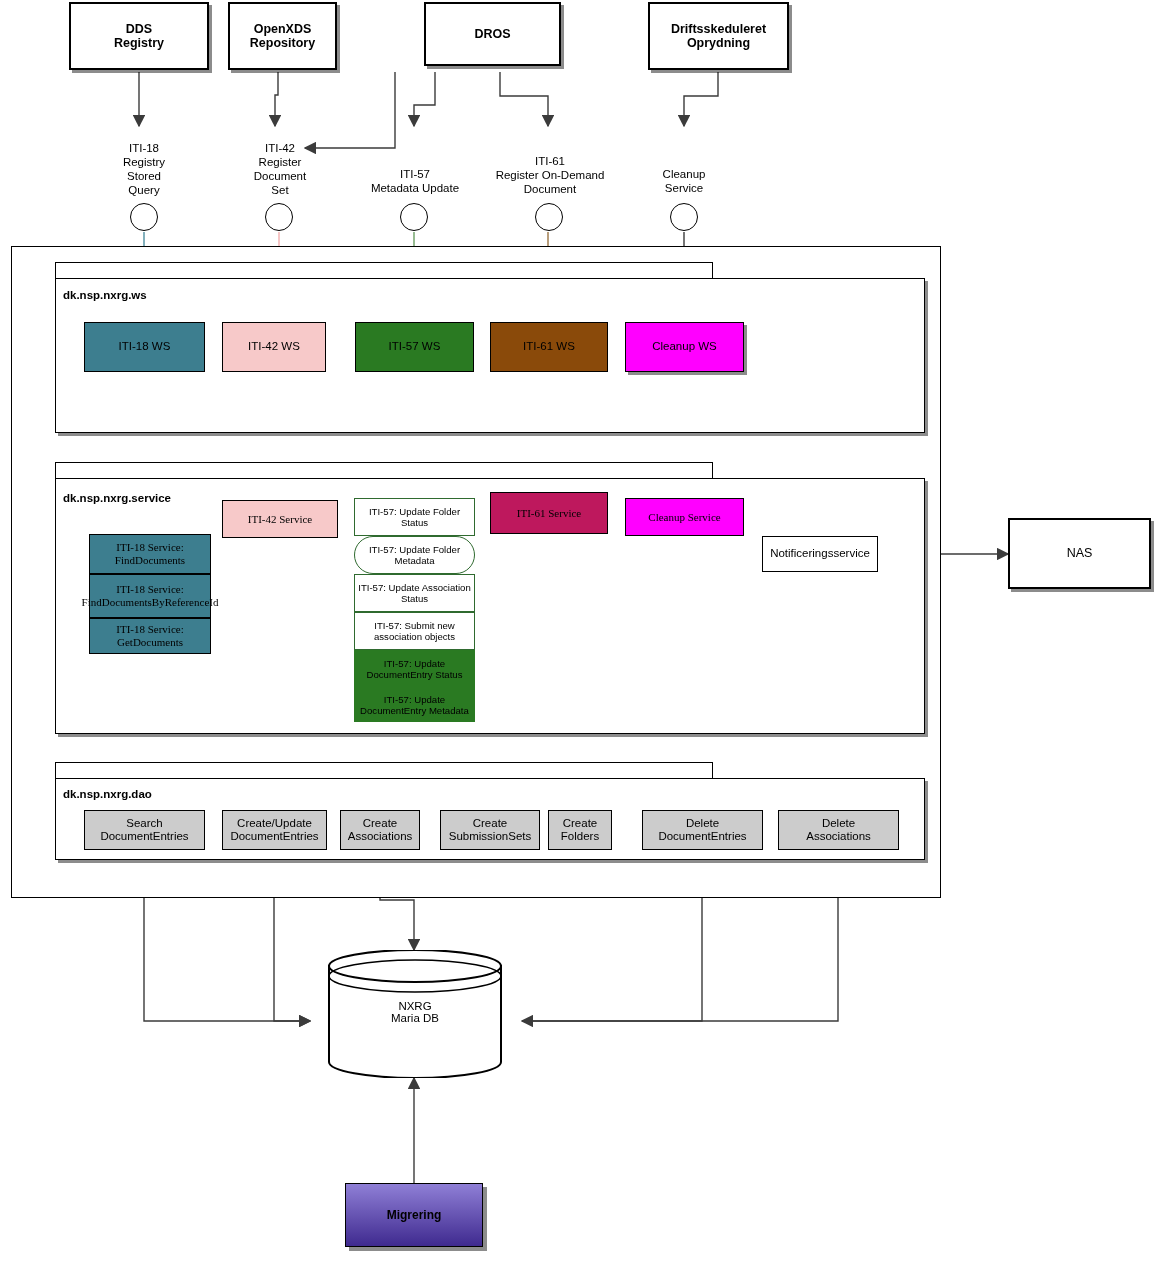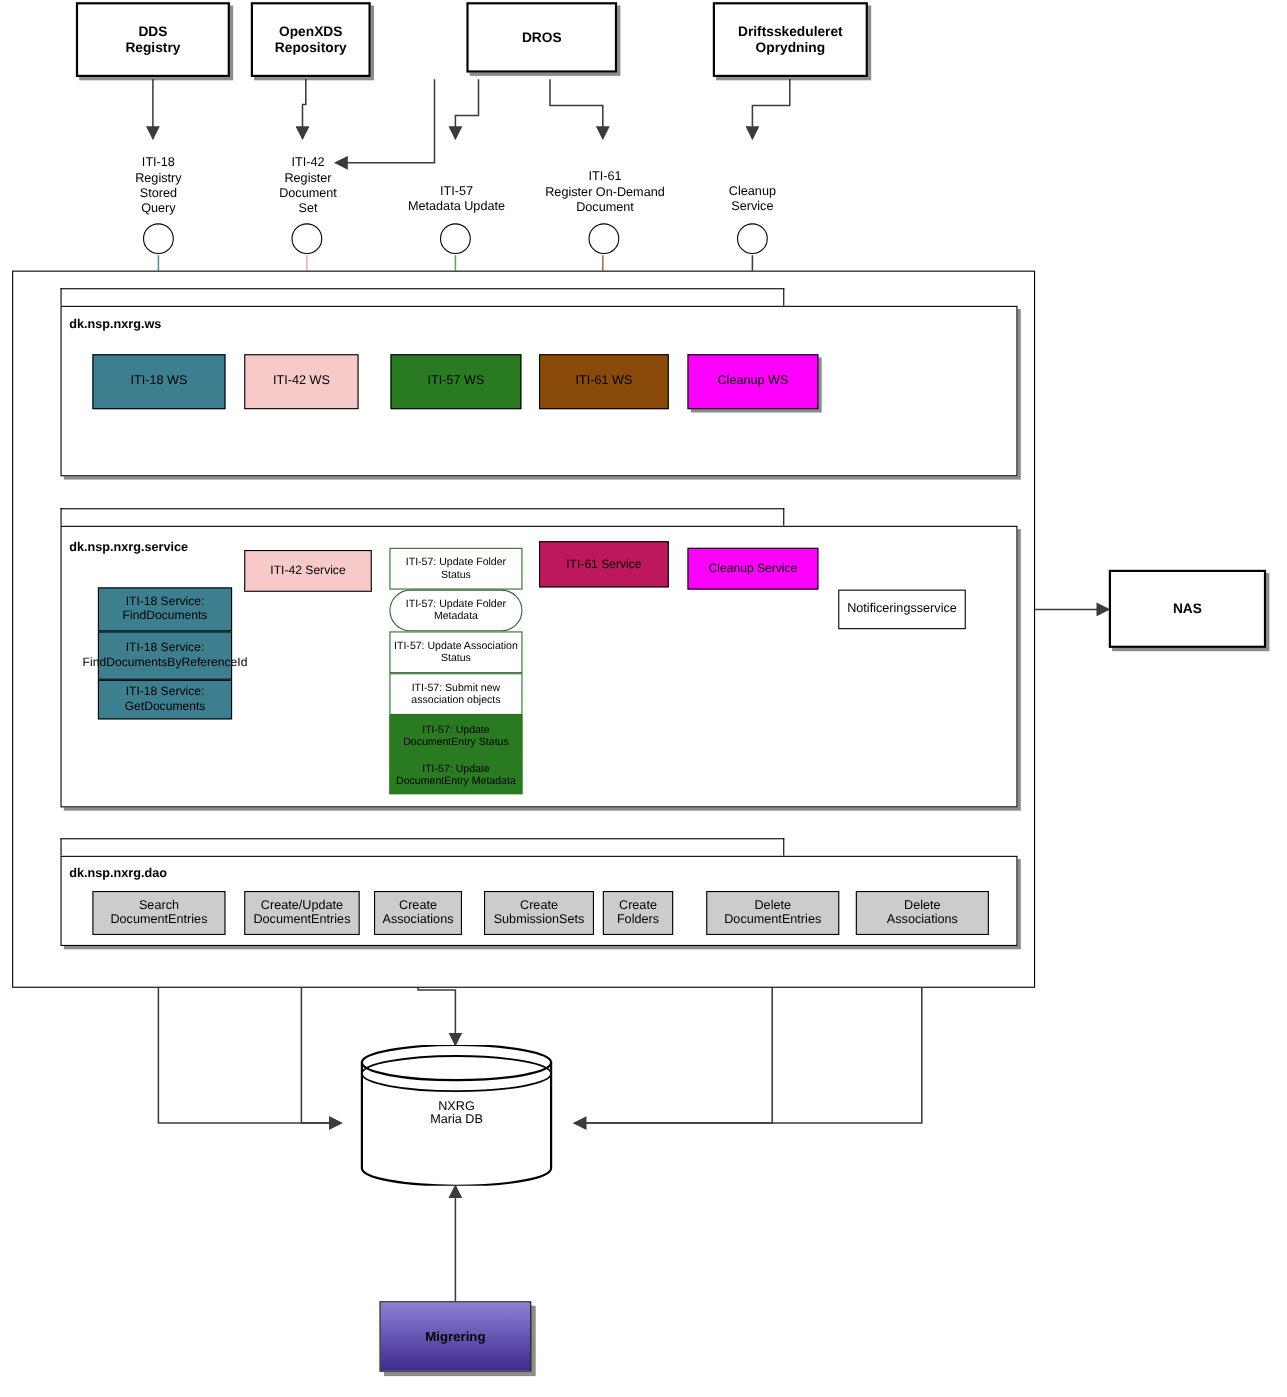--- a/index.html
+++ b/index.html
@@ -75,35 +75,36 @@
     font-weight: bold;
     color: #000;
   }
   .ws-box {
     border: 1.6px solid #000;
     font-size: 11.5px;
   }
   .svc-box {
     border: 1.6px solid #000;
     font-size: 11px;
+    font-family: Liberation Serif, serif;
   }
   .dao-box {
     border: 1.6px solid #000;
     background: #cccccc;
     font-size: 11.5px;
   }
   .plain-box {
     border: 1.6px solid #000;
     background: #ffffff;
     font-size: 11.5px;
   }
   .nas-box {
     border: 2.2px solid #000;
     background: #ffffff;
-    font-weight: bold;
+    font-weight: normal;
     font-size: 12.5px;
   }
   .small-stack {
     position: absolute;
     box-sizing: border-box;
   }
   .stack-cell {
     box-sizing: border-box;
     border: 1.4px solid #2f6a2f;
     background: #ffffff;

